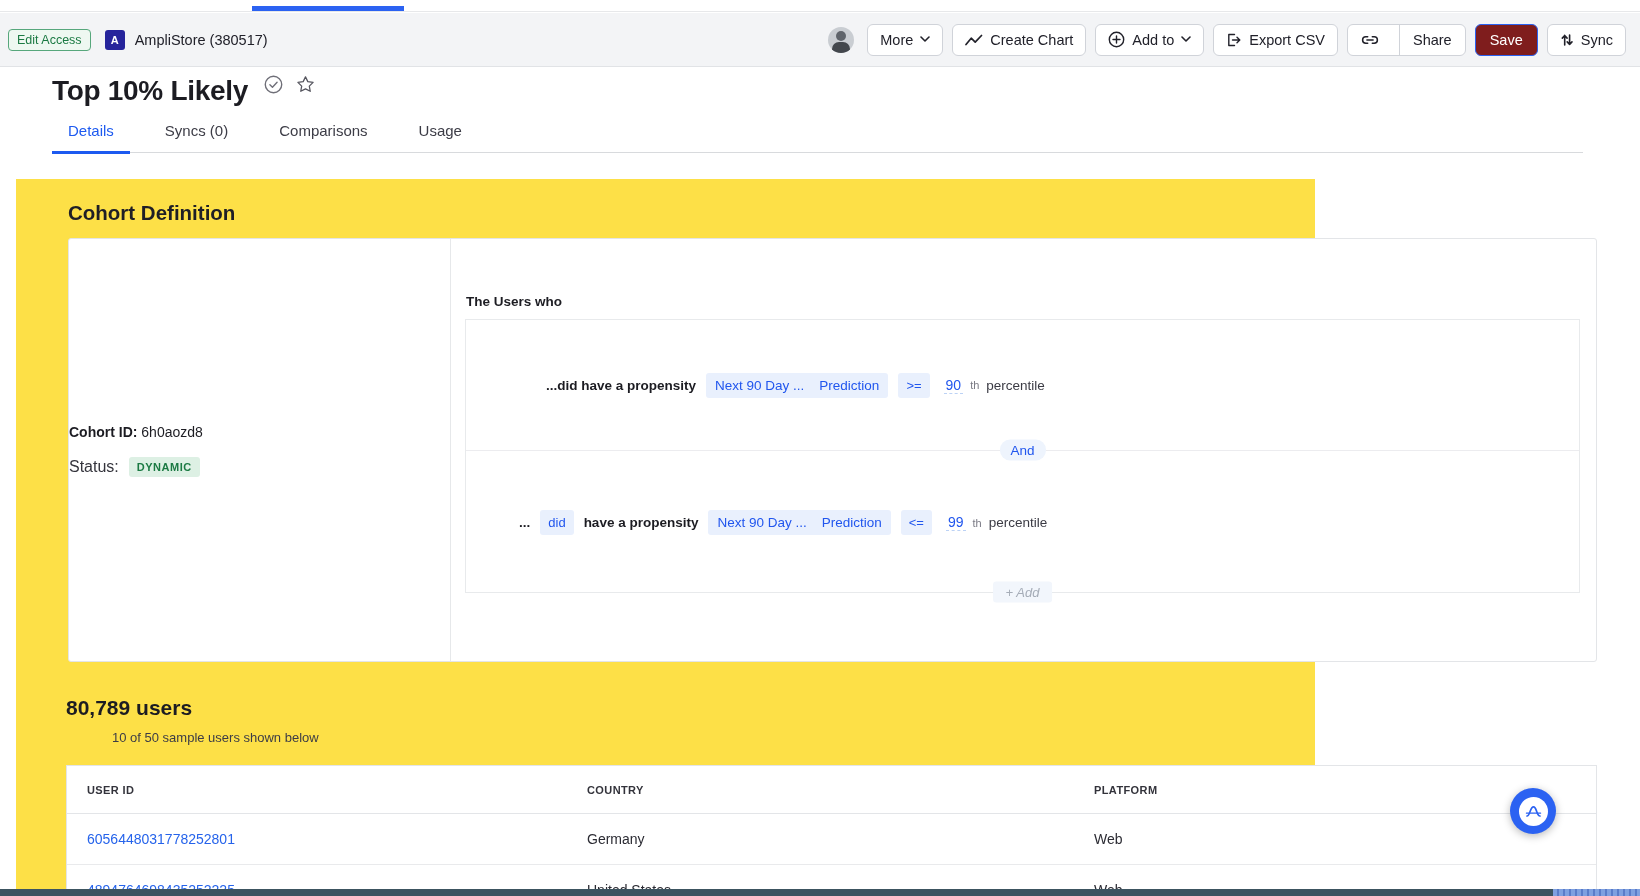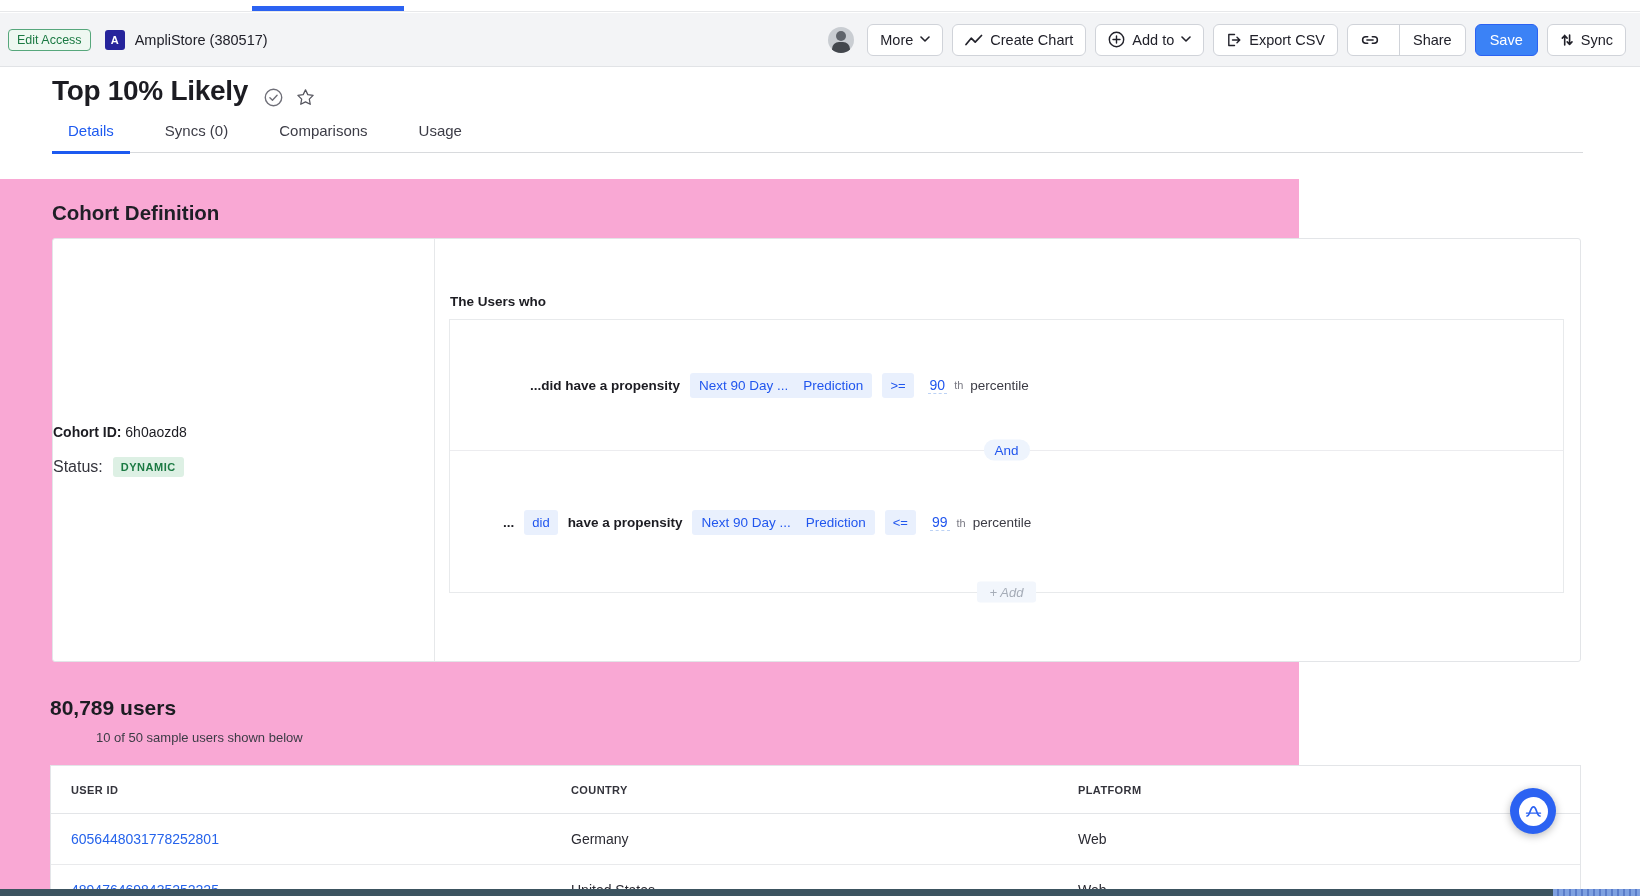--- a/index.html
+++ b/index.html
@@ -28,34 +28,34 @@
   .user-avatar { width:26px; height:26px; border-radius:50%; background:#c9cdd2; position:relative; overflow:hidden; margin-right:4px; cursor:pointer; }
   .user-avatar .head { position:absolute; left:8px; top:4px; width:10px; height:10px; border-radius:50%; background:#5f646b; }
   .user-avatar .torso { position:absolute; left:4px; top:15px; width:18px; height:12px; border-radius:7px 7px 0 0; background:#43474d; }
   .btn { height:32px; background:#fff; border:1px solid #d0d3d9; border-radius:6px;
     display:inline-flex; align-items:center; gap:7px; padding:0 12px;
     font-size:14.5px; color:#21212a; font-family:inherit; cursor:pointer; white-space:nowrap; }
   .btn svg { flex:0 0 auto; }
   .btn-split { padding:0; }
   .btn-split .seg { display:inline-flex; align-items:center; height:100%; padding:0 13px; cursor:pointer; }
   .btn-split .seg + .seg { border-left:1px solid #d0d3d9; }
-  .btn-save { background:#3b82f6; border-color:#2b62f2; color:#fff; padding:0 14px; }
+  .btn-save { background:#7f1d1d; border-color:#2b62f2; color:#fff; padding:0 14px; }
 
   
   .title-block { position:absolute; left:0; top:68px; width:1640px; height:111px; background:#fff; }
-  .title-row { display:flex; align-items:flex-end; margin:7px 0 0 52px; }
+  .title-row { display:flex; align-items:flex-start; margin:7px 0 0 52px; }
   .page-title { font-size:28px; font-weight:bold; letter-spacing:-0.3px; color:#1c1c22; }
   .title-icon { margin-left:16px; display:inline-flex; }
   .page-subtitle { margin:5px 0 0 52px; font-size:13px; color:#45454e; }
   .tabs { display:flex; margin:15px 0 0 52px; width:1531px; border-bottom:1px solid #d8dadd;gap:19px; }
   .tab { padding:0 16px 12px 16px; font-size:15px; color:#3c3c46; cursor:pointer; }
   .tab.active { color:#1d5af0; border-bottom:3px solid #1d5af0; margin-bottom:-2px; }
 
   
-  .content { position:absolute; left:0; top:179px; width:1299px; height:717px; background:#f9a8d4; }
+  .content { position:absolute; left:16px; top:179px; width:1299px; height:717px; background:#fde047; }
   .section-title { position:absolute; left:52px; top:22px; font-size:20.5px; font-weight:bold; color:#1f1f26; }
 
   .card { position:absolute; left:52px; top:59px; width:1529px; height:424px;
     background:#fff; border:1px solid #e3e5e8; border-radius:3px; }
   .card-left { position:absolute; left:0; top:0; bottom:0; width:382px; border-right:1px solid #e6e8ea;
     display:flex; flex-direction:column; justify-content:center; gap:17px; }
   .cohort-id { font-size:14px; color:#1c1c22; }
   .cohort-id b { font-weight:bold; }
   .status-line { font-size:16px; color:#34343c; display:flex; align-items:center; gap:10px; }
   .badge-dynamic { background:#ddf0e4; color:#1b7a43; font-size:11px; font-weight:bold;

